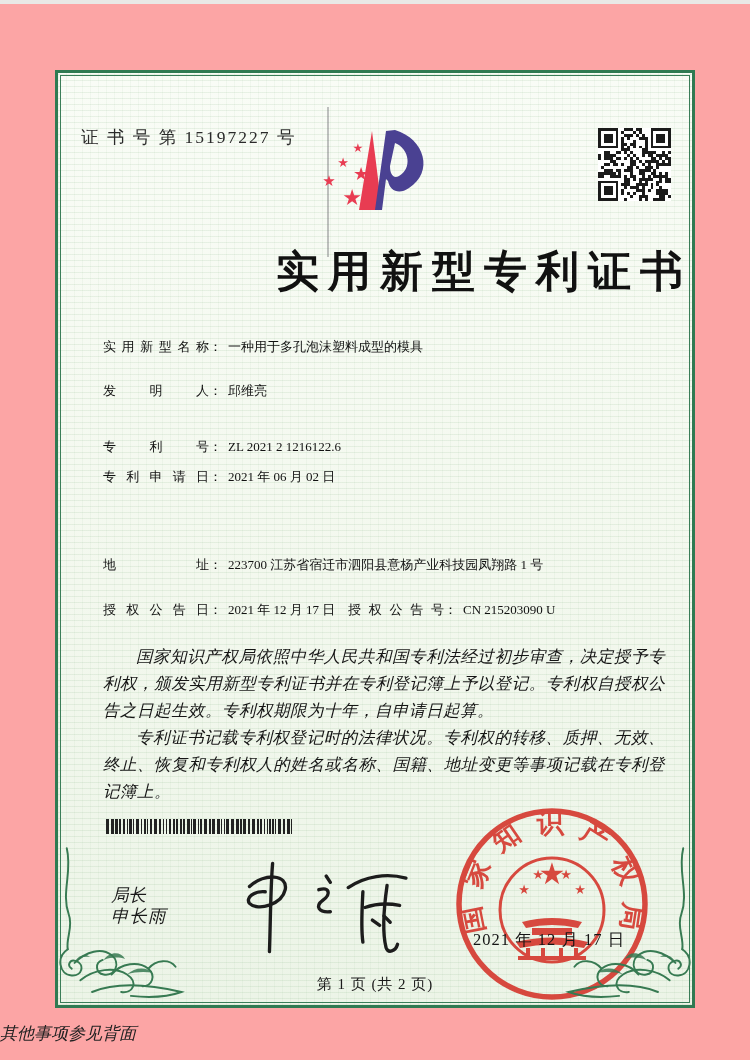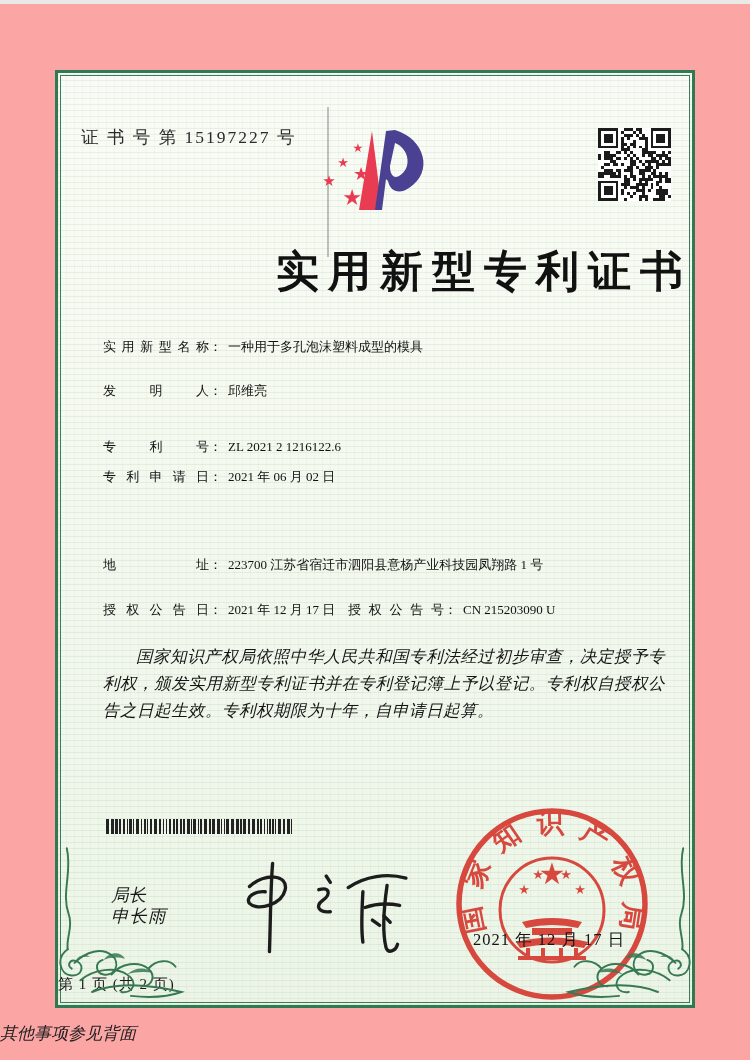--- a/index.html
+++ b/index.html
@@ -36,21 +36,21 @@
     font-style:italic;color:#151515;
   }
   .paras p{margin:0;text-indent:2em;}
   .barcode{position:absolute;left:48px;top:746px;width:190px;height:15px;}
   .kai{font-style:italic;}
   .director-title{position:absolute;left:53px;top:810px;font-size:17.5px;}
   .director-name{position:absolute;left:53px;top:831px;font-size:17.5px;letter-spacing:1px;}
   .signature{position:absolute;left:160px;top:784px;width:210px;height:100px;}
   .seal{position:absolute;left:394px;top:731px;width:200px;height:200px;opacity:.9;}
   .seal-date{position:absolute;left:415px;top:856px;font-size:16.5px;letter-spacing:1px;color:#141414;z-index:3;}
-  .page-info{position:absolute;left:0;top:902px;width:100%;text-align:left;font-size:15px;letter-spacing:1px;}
+  .page-info{position:absolute;left:0;top:902px;width:100%;text-align:center;font-size:15px;letter-spacing:1px;}
   .back-note{position:absolute;left:0;top:1018px;width:100%;text-align:left;font-size:17px;font-style:italic;color:#222;}
   .flourish{position:absolute;bottom:3px;width:136px;height:156px;z-index:2;}
   .flourish.left{left:1px;}
   .flourish.right{right:1px;transform:scaleX(-1);}
 </style>
 </head>
 <body>
 
 <div class="page">
   <div class="frame">
@@ -416,20 +416,21 @@
     </div>
     <div class="fieldrow" style="top:528px">
       <span class="flabel">授权公告日</span><span class="colon">：</span><span>2021 年 12 月 17 日</span>
       <span class="pair2">
         <span class="flabel">授权公告号</span><span class="colon">：</span><span>CN 215203090 U</span>
       </span>
     </div>
 
     <div class="paras">
       <p>国家知识产权局依照中华人民共和国专利法经过初步审查，决定授予专利权，颁发实用新型专利证书并在专利登记簿上予以登记。专利权自授权公告之日起生效。专利权期限为十年，自申请日起算。</p>
+      <p>专利证书记载专利权登记时的法律状况。专利权的转移、质押、无效、终止、恢复和专利权人的姓名或名称、国籍、地址变更等事项记载在专利登记簿上。</p>
     </div>
 
     <svg class="barcode" id="barcode" viewBox="0 0 190 16" preserveAspectRatio="none" aria-hidden="true">
       <g class="bars" fill="#222">
           <rect x="0" y="0" width="3" height="16"></rect>
           <rect x="5" y="0" width="3" height="16"></rect>
           <rect x="9" y="0" width="3" height="16"></rect>
           <rect x="13" y="0" width="2" height="16"></rect>
           <rect x="17" y="0" width="2" height="16"></rect>
           <rect x="21" y="0" width="1" height="16"></rect>

